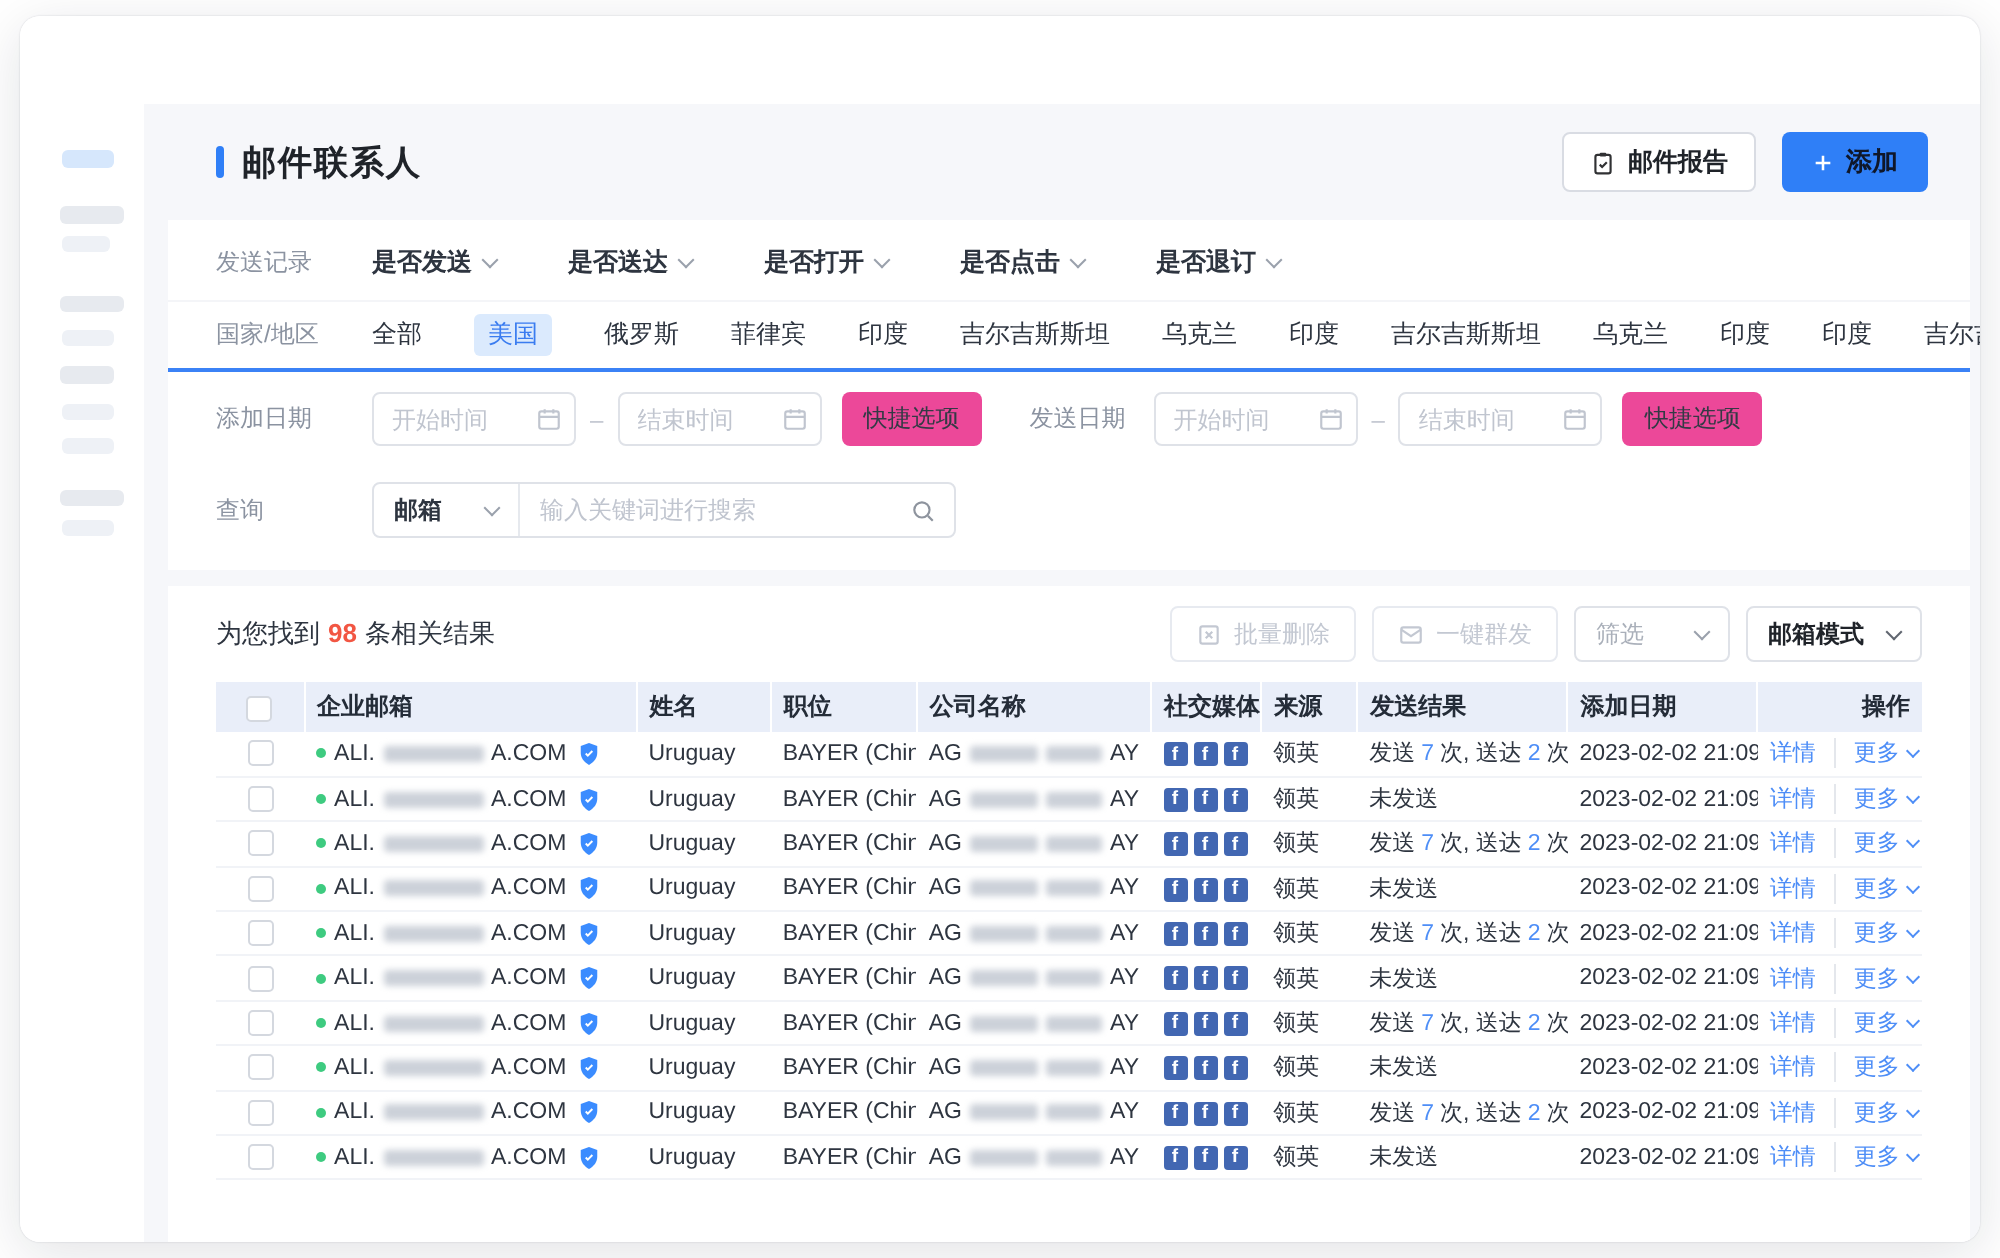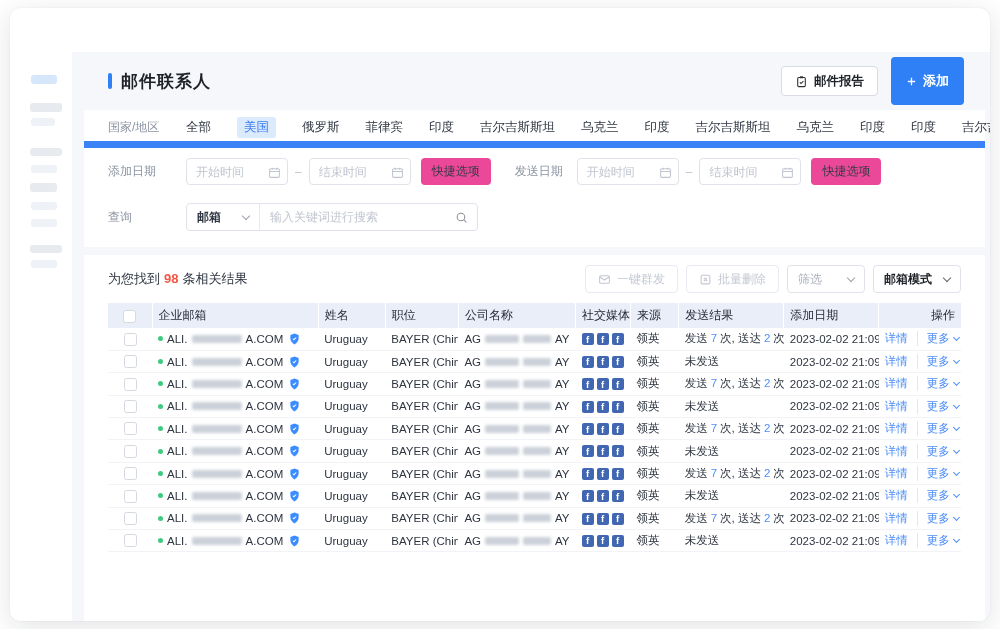--- a/index.html
+++ b/index.html
@@ -16,27 +16,27 @@
   .sk.g1 { background:#e7eaef; } .sk.g2 { background:#eef1f6; }
   
   .main { position:absolute; left:62px; top:44px; right:0; bottom:0; background:#f6f7fa;
           display:flex; flex-direction:column; border-radius:0 0 10px 0; }
   .title-bar { height:58px; flex:none; display:flex; align-items:center; padding:0 26px 0 36px; }
   .title-accent { width:4px; height:16px; border-radius:2px; background:#2f7ff7; margin-right:9px; }
   .page-title { font-size:17px; font-weight:700; color:#1f2329; letter-spacing:1px; }
   .title-spacer { flex:1; }
   .btn-report { display:flex; align-items:center; gap:6px; height:30px; padding:0 13px; background:#fff;
                 border:1px solid #d9dce3; border-radius:4px; font-size:12.5px; color:#1f2329; font-weight:600; cursor:pointer; }
-  .btn-add { display:flex; align-items:center; gap:6px; height:48px; padding:0 15px; margin-left:13px;
-             background:#2f7ff7; border:none; border-radius:4px; font-size:13px; color:#ffffff; font-weight:600; cursor:pointer; }
+  .btn-add { display:flex; align-items:center; gap:6px; height:30px; padding:0 15px; margin-left:13px;
+             background:#2f7ff7; border:none; border-radius:4px; font-size:13px; color:#0f172a; font-weight:600; cursor:pointer; }
   
   .filter-panel { flex:none; margin:0 5px 0 12px; background:#fff; padding:3px 0 8px 0; }
   .f-row { display:flex; align-items:center; padding:0 24px; }
   .f-row.r1 { height:38px; border-bottom:1px solid #f4f5f8; }
-  .f-row.r2 { height:35px; border-bottom:7px solid #3b82f6; }
+  .f-row.r2 { height:35px; border-bottom:2px solid #3b82f6; }
   .f-row.r3 { height:47px; }
   .f-row.r4 { height:44px; }
   .f-label { width:64px; flex:none; font-size:12px; color:#8b93a1; margin-right:14px; }
   .dd-list { display:flex; gap:36px; }
   .dd-item { display:flex; align-items:center; font-size:12.5px; color:#2e3540; font-weight:600; cursor:pointer; }
   .chev { display:inline-block; width:6px; height:6px; border-right:1.4px solid currentColor; border-bottom:1.4px solid currentColor;
           transform:rotate(45deg); margin-left:6px; margin-top:-3px; }
   .chev-gray { color:#9aa1ac; }
   .country-list { display:flex; align-items:center; gap:26px; flex:1; }
   .country-item { font-size:12.5px; color:#2e3540; font-weight:400; cursor:pointer; white-space:nowrap; }
@@ -65,21 +65,21 @@
   .summary-text .cnt { color:#f25643; margin:0 4px; font-weight:600; }
   .summary-actions { margin-left:auto; display:flex; align-items:center; gap:8px; }
   .btn-dis { display:flex; align-items:center; gap:6px; height:28px; padding:0 12px; background:#fff;
              border:1px solid #e7eaf0; border-radius:4px; font-size:12px; color:#c3c8d2; cursor:not-allowed; font-family:inherit; }
   .sel-box { display:flex; align-items:center; height:28px; padding:0 10px; border:1px solid #dfe2e8; border-radius:4px;
              font-size:12px; background:#fff; cursor:pointer; }
   .sel-box.filter { color:#aab0ba; width:78px; justify-content:space-between; }
   .sel-box.mode { color:#1f2329; font-weight:700; width:88px; justify-content:space-between; }
   
   table { width:100%; border-collapse:collapse; table-layout:fixed; }
-  thead th { background:#e9eef9; height:25px; font-size:12px; font-weight:400; color:#242c38; text-align:left;
+  thead th { background:#e9eef9; height:25px; font-size:12px; font-weight:700; color:#242c38; text-align:left;
              padding:0 6px; border-right:1px solid #fff; white-space:nowrap; overflow:hidden; }
   thead th:last-child { border-right:none; text-align:right; }
   thead th.cb-col { text-align:center; }
   tbody td { height:22.4px; font-size:11.5px; color:#2e3540; border-bottom:1px solid #f1f3f7; padding:0 6px;
              white-space:nowrap; overflow:hidden; }
   td.cb-col, th.cb-col { text-align:center; }
   .cb { display:inline-block; width:13px; height:13px; border:1px solid #d4d8df; border-radius:2.5px; background:#fff;
         vertical-align:middle; cursor:pointer; }
   .cell-flex { display:flex; align-items:center; gap:4px; }
   .dot { width:5px; height:5px; border-radius:50%; background:#3ecb80; flex:none; }
@@ -135,20 +135,45 @@
         <span style="display:inline-flex">
           <svg width="11" height="11" viewBox="0 0 24 24" fill="none" stroke="#fff" stroke-width="2.8">
               <path d="M12 4v16M4 12h16"></path>
             </svg>
         </span>
         <span>添加</span>
       </button>
     </div>
 
     <div class="filter-panel">
+      <div class="f-row r1">
+        <span class="f-label">发送记录</span>
+        <div class="dd-list" id="send-filters">
+            <span class="dd-item">
+              <span>是否发送</span>
+              <i class="chev chev-gray"></i>
+            </span>
+            <span class="dd-item">
+              <span>是否送达</span>
+              <i class="chev chev-gray"></i>
+            </span>
+            <span class="dd-item">
+              <span>是否打开</span>
+              <i class="chev chev-gray"></i>
+            </span>
+            <span class="dd-item">
+              <span>是否点击</span>
+              <i class="chev chev-gray"></i>
+            </span>
+            <span class="dd-item">
+              <span>是否退订</span>
+              <i class="chev chev-gray"></i>
+            </span>
+          </div>
+      </div>
       <div class="f-row r2">
         <span class="f-label">国家/地区</span>
         <div class="country-list" id="country-list">
             <span class="country-item">全部</span>
             <span class="country-item selected">美国</span>
             <span class="country-item">俄罗斯</span>
             <span class="country-item">菲律宾</span>
             <span class="country-item">印度</span>
             <span class="country-item">吉尔吉斯斯坦</span>
             <span class="country-item">乌克兰</span>
@@ -219,34 +244,34 @@
 
     <div class="results-panel">
       <div class="summary-row">
         <span class="summary-text">
           <span>为您找到</span><span class="cnt">98</span><span>条相关结果</span>
         </span>
         <div class="summary-actions">
           <button class="btn-dis">
             <span style="display:inline-flex">
                 <svg width="13" height="13" viewBox="0 0 24 24" fill="none" stroke="#c3c8d2" stroke-width="2">
+                  <rect x="4" y="4" width="16" height="16" rx="2"></rect>
+                  <path d="M9 9l6 6M15 9l-6 6"></path>
+                </svg>
+              </span>
+            <span>批量删除</span>
+          </button>
+          <button class="btn-dis">
+            <span style="display:inline-flex">
+                <svg width="13" height="13" viewBox="0 0 24 24" fill="none" stroke="#c3c8d2" stroke-width="2">
                   <rect x="3" y="5" width="18" height="14" rx="2"></rect>
                   <path d="M3 7l9 6 9-6"></path>
                 </svg>
               </span>
             <span>一键群发</span>
-          </button>
-          <button class="btn-dis">
-            <span style="display:inline-flex">
-                <svg width="13" height="13" viewBox="0 0 24 24" fill="none" stroke="#c3c8d2" stroke-width="2">
-                  <rect x="4" y="4" width="16" height="16" rx="2"></rect>
-                  <path d="M9 9l6 6M15 9l-6 6"></path>
-                </svg>
-              </span>
-            <span>批量删除</span>
           </button>
           <span class="sel-box filter">
             <span>筛选</span>
             <i class="chev chev-gray"></i>
           </span>
           <span class="sel-box mode">
             <span>邮箱模式</span>
             <i class="chev" style="color:#606670"></i>
           </span>
         </div>

